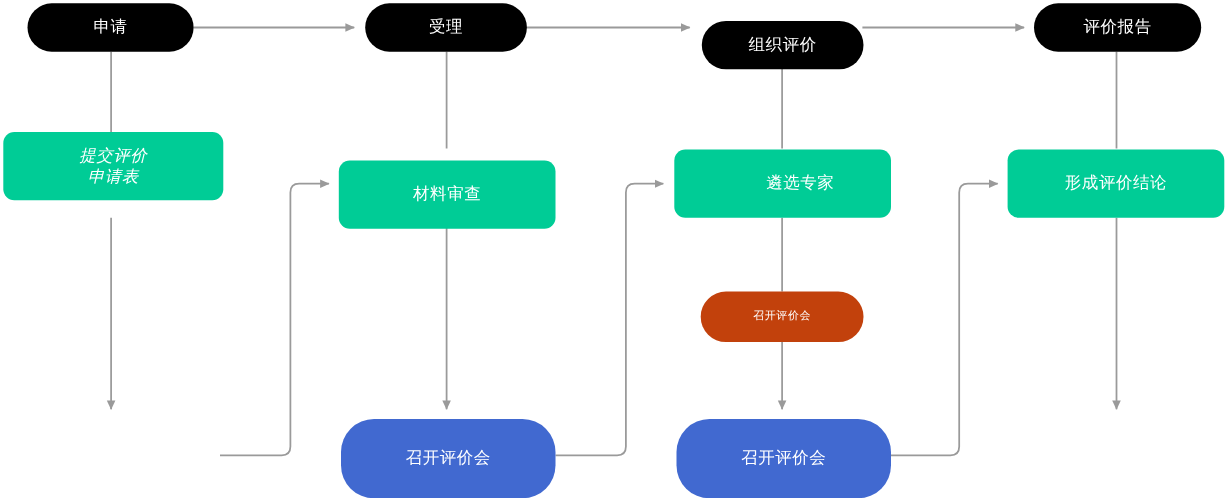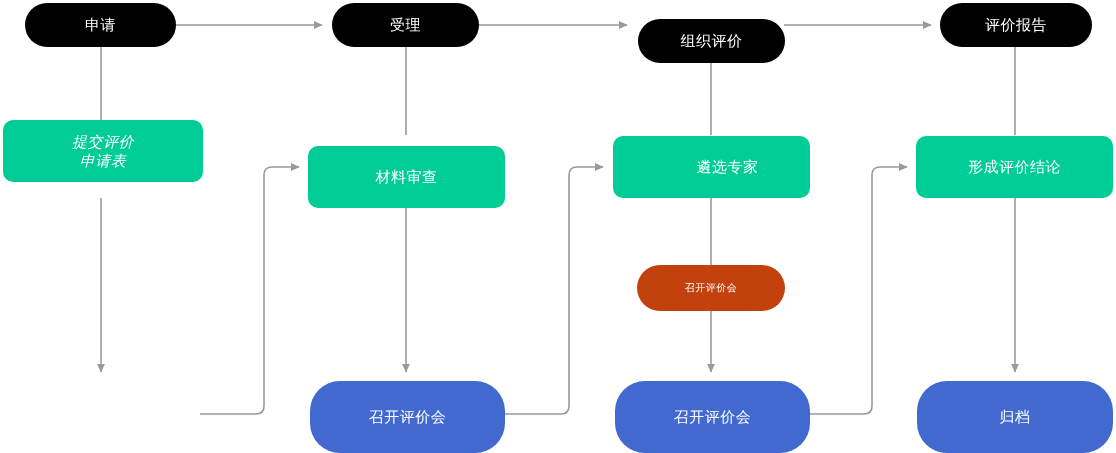--- a/index.html
+++ b/index.html
@@ -103,15 +103,14 @@
   <div class="node task" style="left:3px;   top:120px; width:200px; height:62px;font-style:italic;">提交评价
 申请表</div>
   <div class="node task" style="left:308px; top:136px; width:197px; height:62px;margin-top:10px;">材料审查</div>
   <div class="node task" style="left:613px; top:136px; width:197px; height:62px;padding-left:32px;">遴选专家</div>
   <div class="node task" style="left:916px; top:136px; width:197px; height:62px;">形成评价结论</div>
 
   <div class="node meeting" style="left:637px; top:265px; width:148px; height:46px;">召开评价会</div>
 
   <div class="node result" style="left:310px; top:381px; width:195px; height:72px;">召开评价会</div>
   <div class="node result" style="left:615px; top:381px; width:195px; height:72px;">召开评价会</div>
-  <div class="node result" style="left:917px; top:381px; width:196px; height:72px;">归档</div>
 
 </div>
 
 </body></html>

